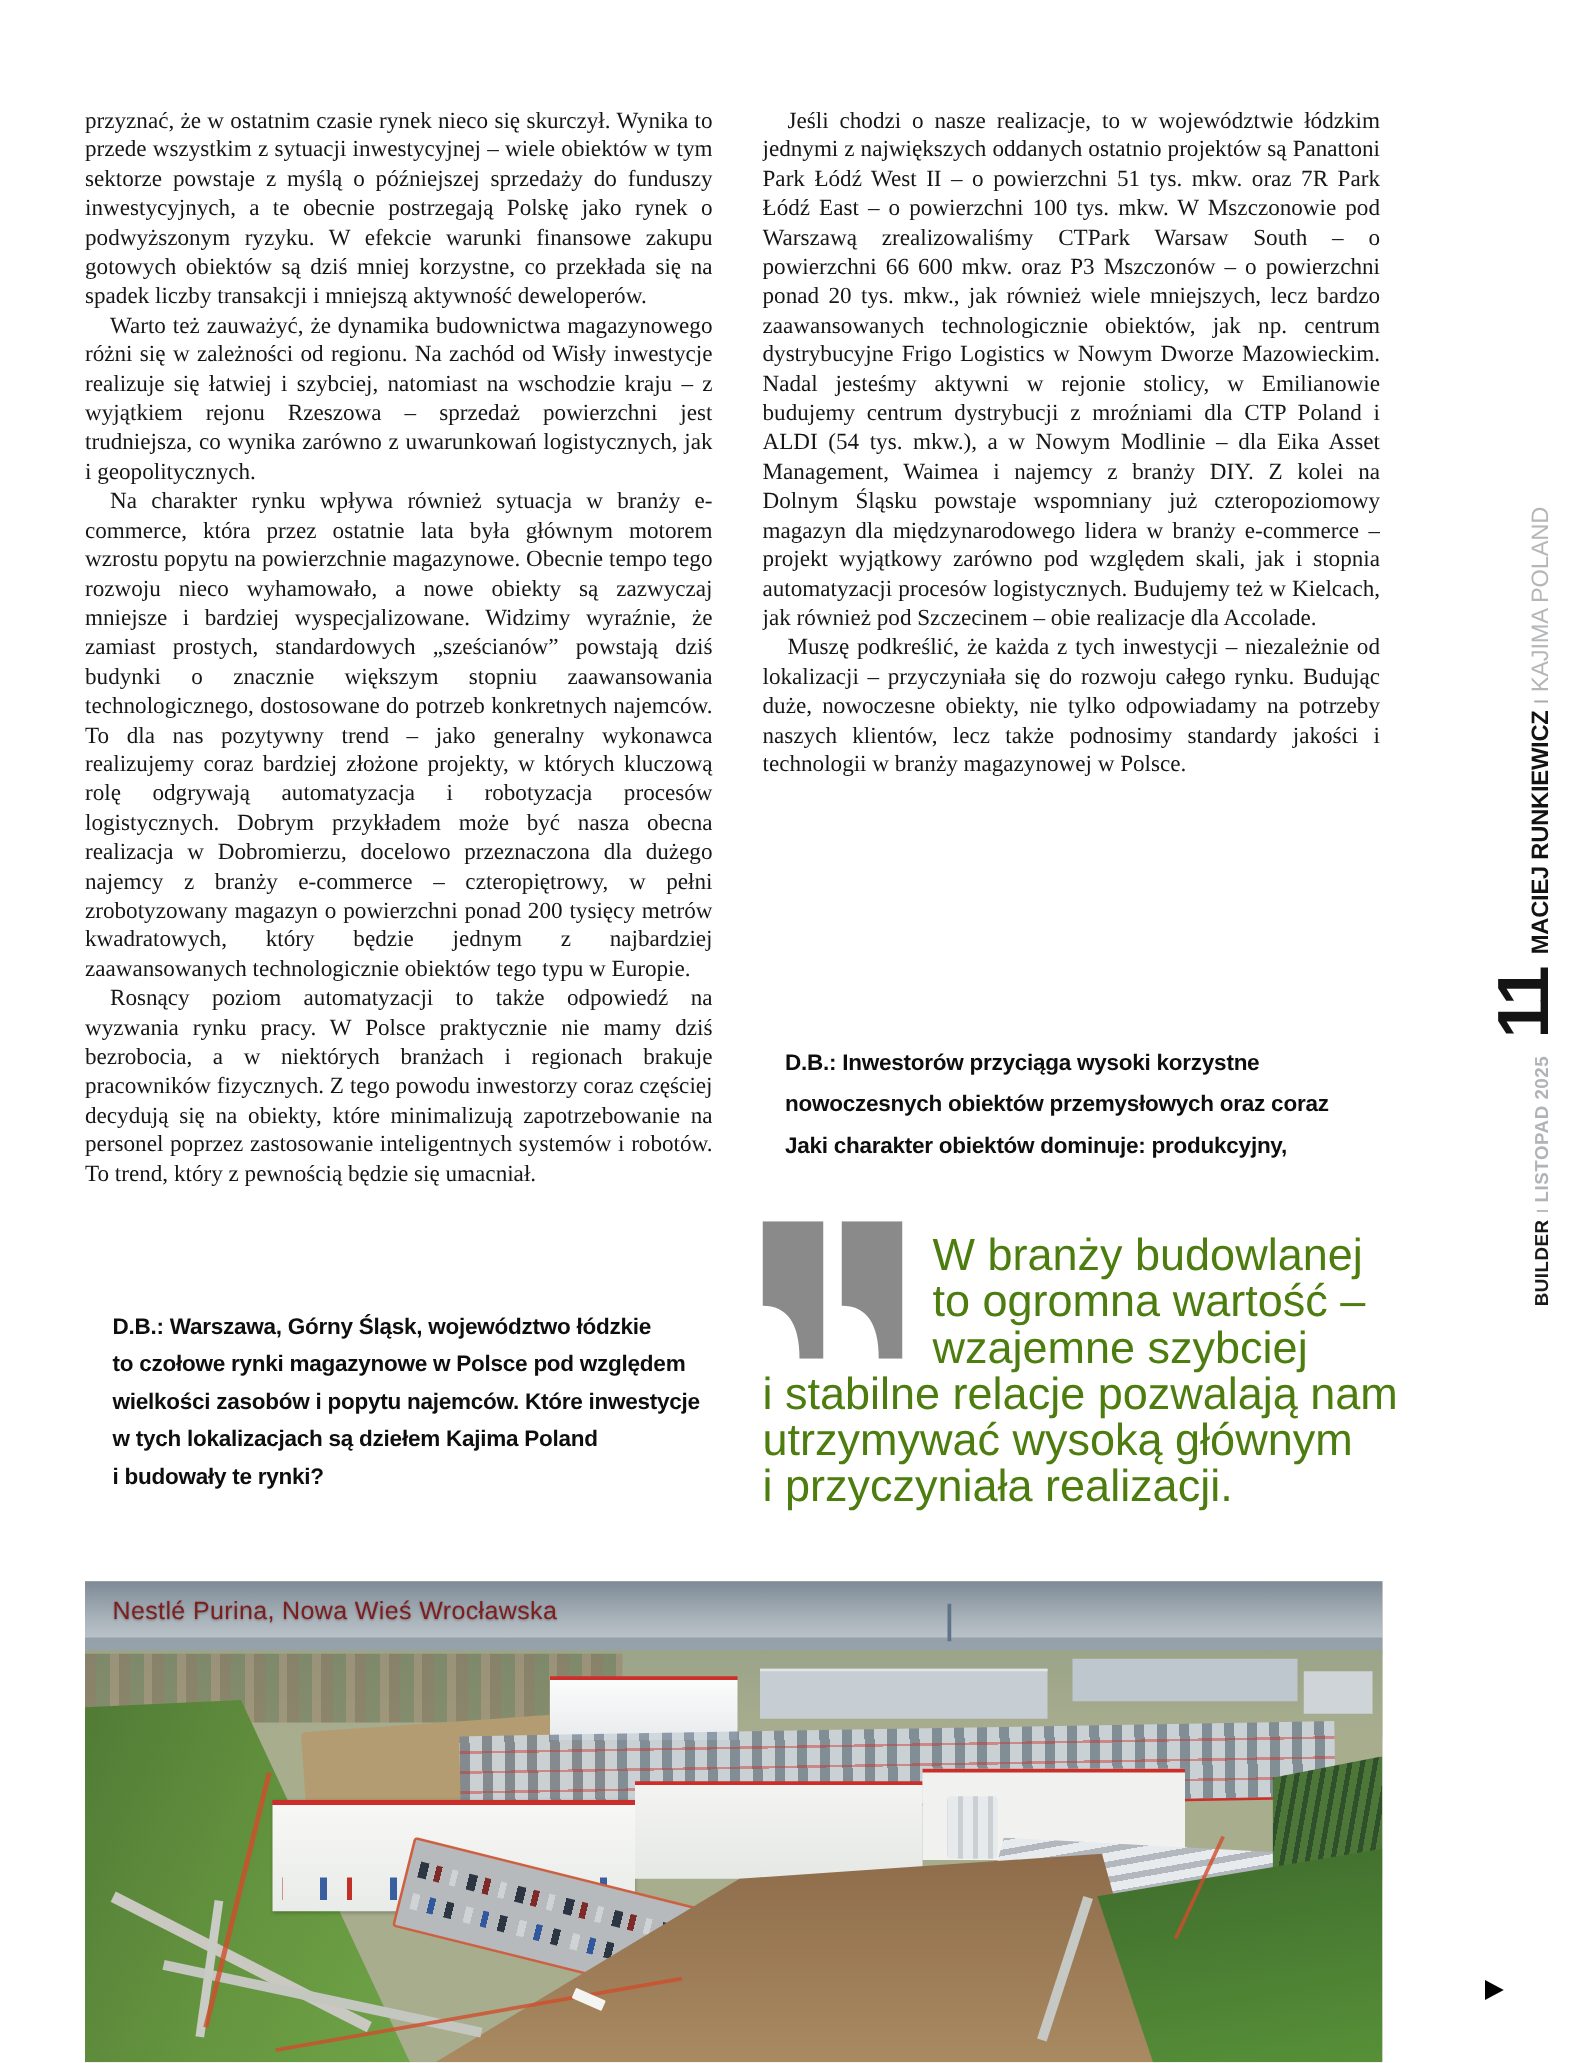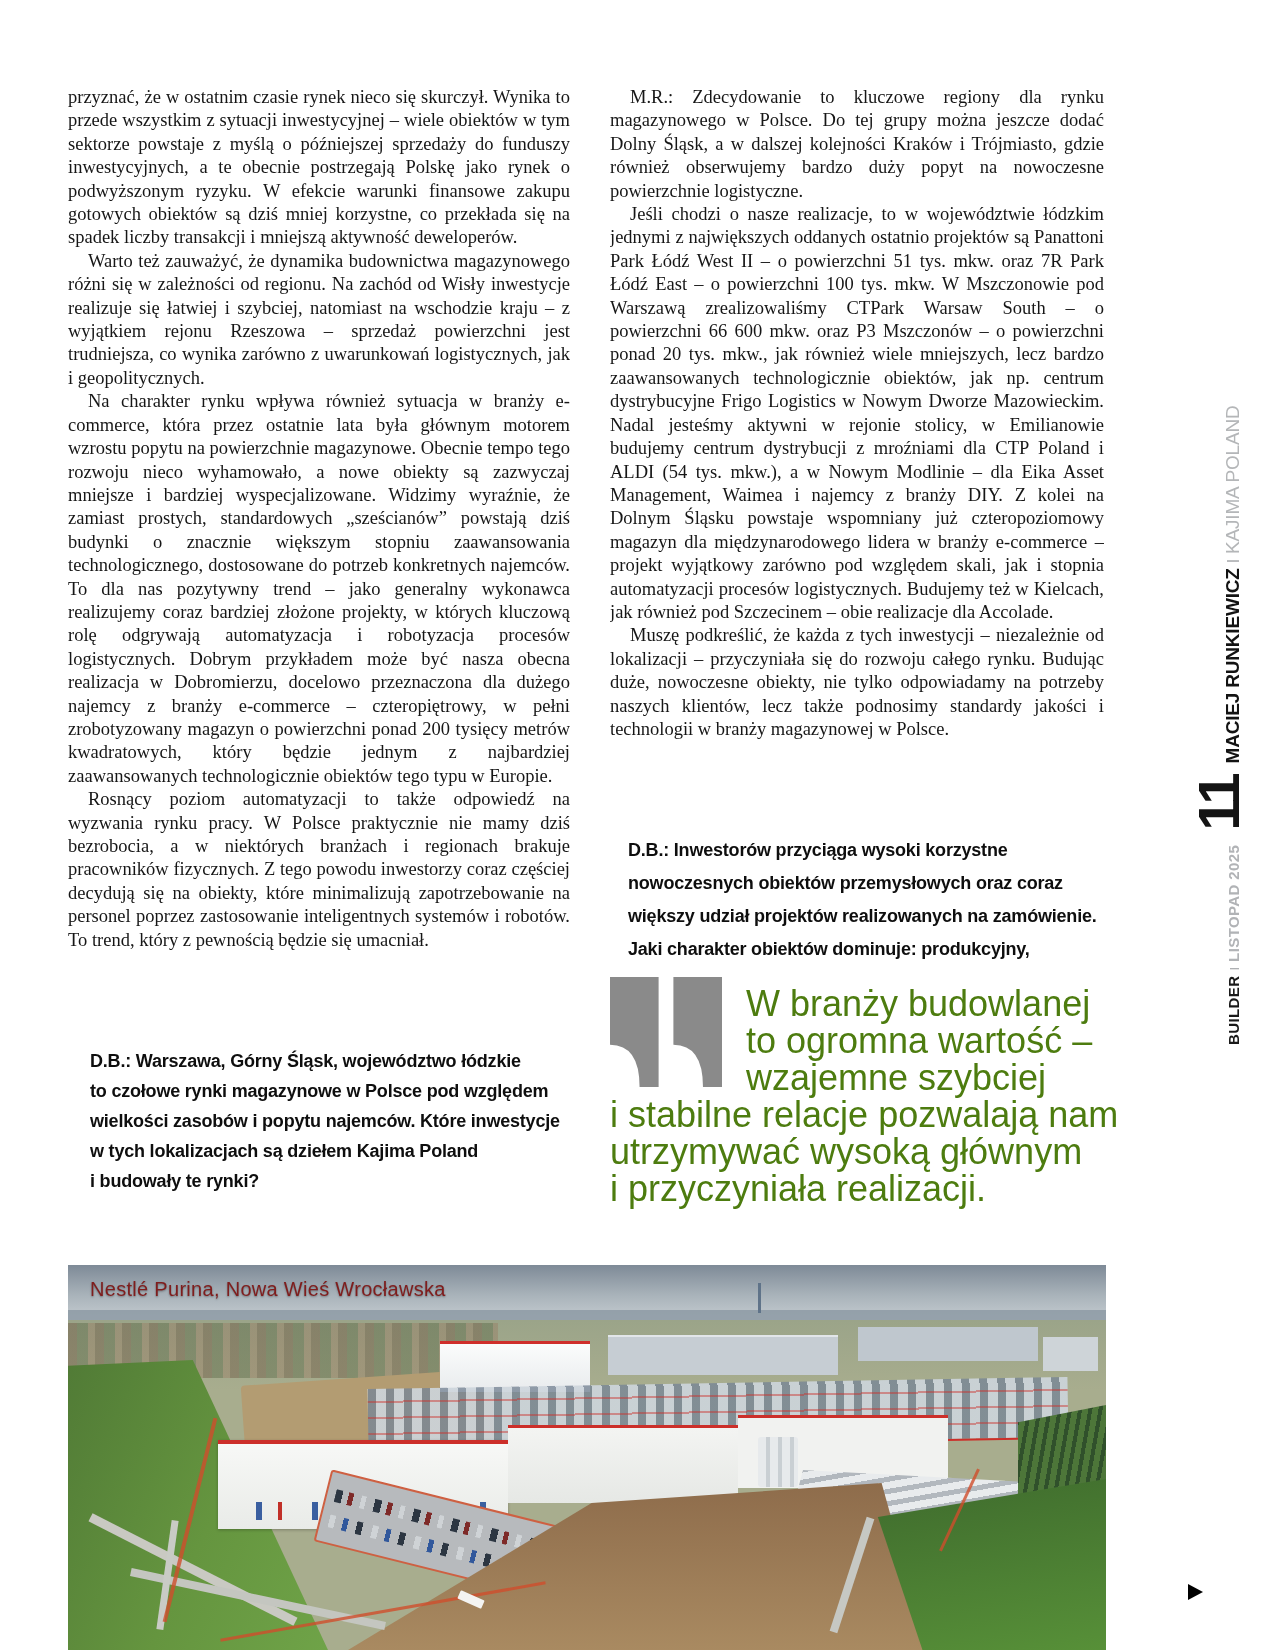--- a/index.html
+++ b/index.html
@@ -124,37 +124,35 @@
 <div class="page">
 
   <div class="col col-left">
     <p>przyznać, że w ostatnim czasie rynek nieco się skurczył. Wynika to przede wszystkim z sytuacji inwestycyjnej – wiele obiektów w tym sektorze powstaje z myślą o późniejszej sprzedaży do funduszy inwestycyjnych, a te obecnie postrzegają Polskę jako rynek o podwyższonym ryzyku. W efekcie warunki finansowe zakupu gotowych obiektów są dziś mniej korzystne, co przekłada się na spadek liczby transakcji i mniejszą aktywność deweloperów.</p>
     <p class="ind">Warto też zauważyć, że dynamika budownictwa magazynowego różni się w zależności od regionu. Na zachód od Wisły inwestycje realizuje się łatwiej i szybciej, natomiast na wschodzie kraju – z wyjątkiem rejonu Rzeszowa – sprzedaż powierzchni jest trudniejsza, co wynika zarówno z uwarunkowań logistycznych, jak i geopolitycznych.</p>
     <p class="ind">Na charakter rynku wpływa również sytuacja w branży e-commerce, która przez ostatnie lata była głównym motorem wzrostu popytu na powierzchnie magazynowe. Obecnie tempo tego rozwoju nieco wyhamowało, a nowe obiekty są zazwyczaj mniejsze i bardziej wyspecjalizowane. Widzimy wyraźnie, że zamiast prostych, standardowych „sześcianów” powstają dziś budynki o znacznie większym stopniu zaawansowania technologicznego, dostosowane do potrzeb konkretnych najemców. To dla nas pozytywny trend – jako generalny wykonawca realizujemy coraz bardziej złożone projekty, w których kluczową rolę odgrywają automatyzacja i robotyzacja procesów logistycznych. Dobrym przykładem może być nasza obecna realizacja w Dobromierzu, docelowo przeznaczona dla dużego najemcy z branży e-commerce – czteropiętrowy, w pełni zrobotyzowany magazyn o powierzchni ponad 200 tysięcy metrów kwadratowych, który będzie jednym z najbardziej zaawansowanych technologicznie obiektów tego typu w Europie.</p>
     <p class="ind">Rosnący poziom automatyzacji to także odpowiedź na wyzwania rynku pracy. W Polsce praktycznie nie mamy dziś bezrobocia, a w niektórych branżach i regionach brakuje pracowników fizycznych. Z tego powodu inwestorzy coraz częściej decydują się na obiekty, które minimalizują zapotrzebowanie na personel poprzez zastosowanie inteligentnych systemów i robotów. To trend, który z pewnością będzie się umacniał.</p>
   </div>
 
   <div class="col col-right">
-    <p class="ind">M.R.: Zdecydowanie to kluczowe regiony dla rynku magazynowego w Polsce. Do tej grupy można jeszcze dodać Dolny Śląsk, a w dalszej kolejności Kraków i Trójmiasto, gdzie również obserwujemy bardzo duży popyt na nowoczesne powierzchnie logistyczne.</p>
     <p class="ind">Jeśli chodzi o nasze realizacje, to w województwie łódzkim jednymi z największych oddanych ostatnio projektów są Panattoni Park Łódź West II – o powierzchni 51 tys. mkw. oraz 7R Park Łódź East – o powierzchni 100 tys. mkw. W Mszczonowie pod Warszawą zrealizowaliśmy CTPark Warsaw South – o powierzchni 66 600 mkw. oraz P3 Mszczonów – o powierzchni ponad 20 tys. mkw., jak również wiele mniejszych, lecz bardzo zaawansowanych technologicznie obiektów, jak np. centrum dystrybucyjne Frigo Logistics w Nowym Dworze Mazowieckim. Nadal jesteśmy aktywni w rejonie stolicy, w Emilianowie budujemy centrum dystrybucji z mroźniami dla CTP Poland i ALDI (54 tys. mkw.), a w Nowym Modlinie – dla Eika Asset Management, Waimea i najemcy z branży DIY. Z kolei na Dolnym Śląsku powstaje wspomniany już czteropoziomowy magazyn dla międzynarodowego lidera w branży e-commerce – projekt wyjątkowy zarówno pod względem skali, jak i stopnia automatyzacji procesów logistycznych. Budujemy też w Kielcach, jak również pod Szczecinem – obie realizacje dla Accolade.</p>
     <p class="ind">Muszę podkreślić, że każda z tych inwestycji – niezależnie od lokalizacji – przyczyniała się do rozwoju całego rynku. Budując duże, nowoczesne obiekty, nie tylko odpowiadamy na potrzeby naszych klientów, lecz także podnosimy standardy jakości i technologii w branży magazynowej w Polsce.</p>
   </div>
 
   <div class="question q-left">
     <div class="q-line">D.B.: Warszawa, Górny Śląsk, województwo łódzkie</div>
     <div class="q-line">to czołowe rynki magazynowe w Polsce pod względem</div>
     <div class="q-line">wielkości zasobów i popytu najemców. Które inwestycje</div>
     <div class="q-line">w tych lokalizacjach są dziełem Kajima Poland</div>
     <div class="q-line">i budowały te rynki?</div>
   </div>
 
   <div class="question q-right">
     <div class="q-line">D.B.: Inwestorów przyciąga wysoki korzystne</div>
     <div class="q-line">nowoczesnych obiektów przemysłowych oraz coraz</div>
-    <div class="q-line">większy udział projektów realizowanych na zamówienie.</div>
     <div class="q-line">Jaki charakter obiektów dominuje: produkcyjny,</div>
   </div>
 
   <div class="pullquote">
     <span class="pq-glyph">
       <svg width="112" height="110" viewBox="0 0 106 104">
         <path d="M0 0 H46 V104 H28 Q28 64 0 64 Z" fill="#8a8a8a"></path>
         <path d="M60 0 H106 V104 H88 Q88 64 60 64 Z" fill="#8a8a8a"></path>
       </svg>
     </span>

